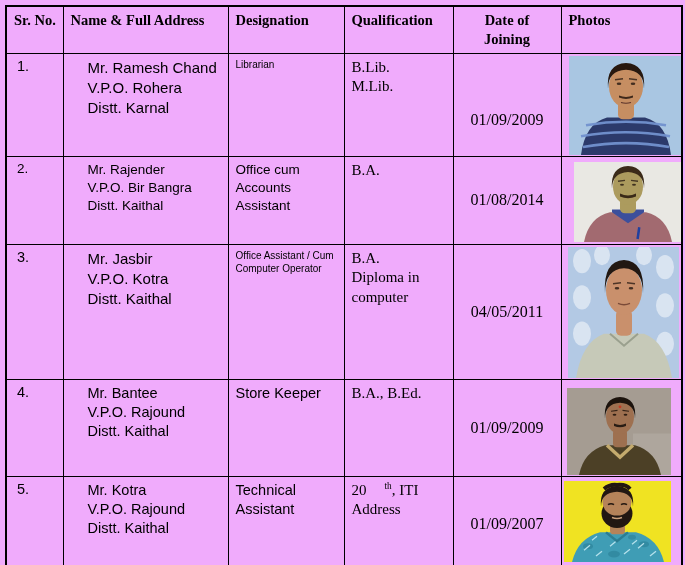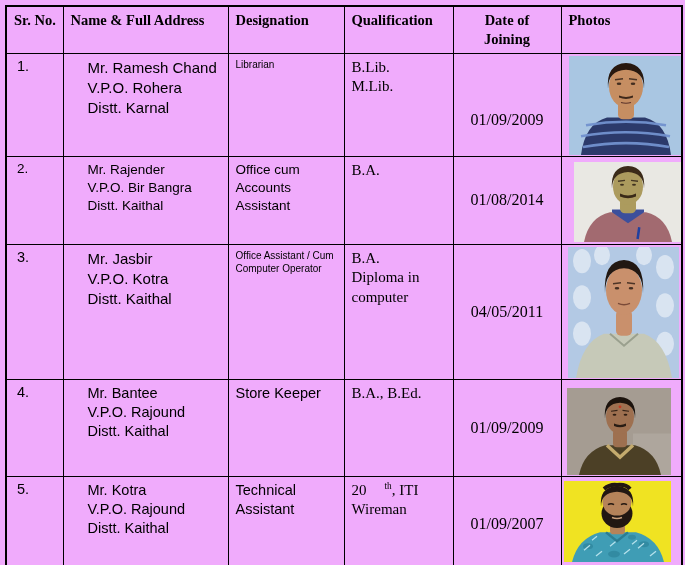--- a/index.html
+++ b/index.html
@@ -226,21 +226,21 @@
       <tr class="r r5">
         <td class="sr">5.</td>
         <td class="name">
           <div>Mr. Kotra</div>
           <div>V.P.O. Rajound</div>
           <div>Distt. Kaithal</div>
         </td>
         <td class="desig">Technical Assistant</td>
         <td class="qual">
           <div><span>20</span><sup>th</sup><span>, ITI</span></div>
-          <div>Wireman</div>
+          <div>Address</div>
         </td>
         <td class="date">
           <span>01/09/2007</span>
         </td>
         <td class="photocell">
           <div class="photo p5" aria-label="Portrait of bearded man in teal patterned shirt on bright yellow background" style="--bg: #f0e322; --skin: #b5835a; --hair: #221712; --shirt: #3f9db5; --accent: #277a90;">
             <svg viewBox="0 0 107 82" preserveAspectRatio="none">
               <rect width="107" height="82" fill="var(--bg)"></rect>
               <path d="M8,82 Q14,58 36,52 L72,52 Q94,58 100,82 Z" fill="var(--shirt)"></path>
               <g fill="var(--accent)" opacity="0.5">

